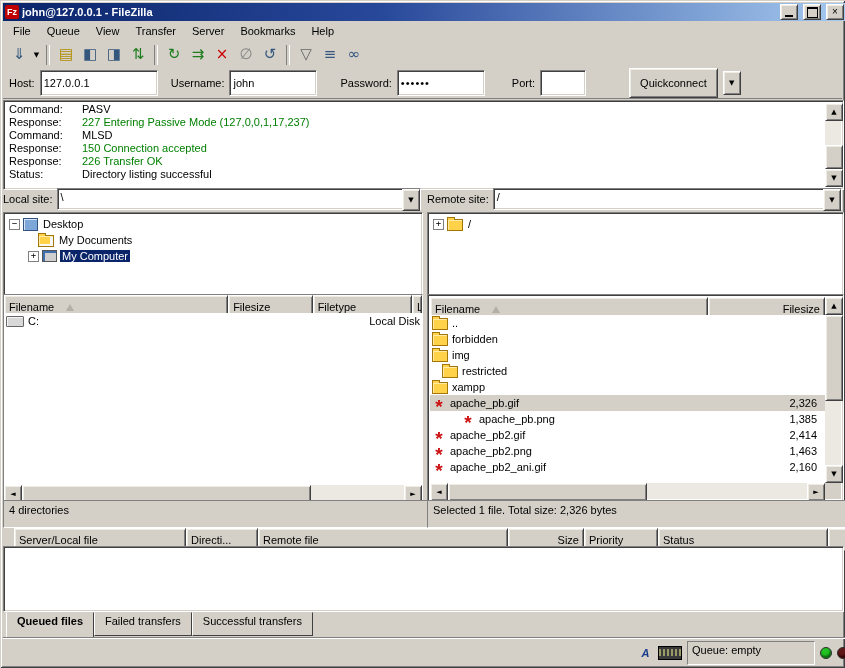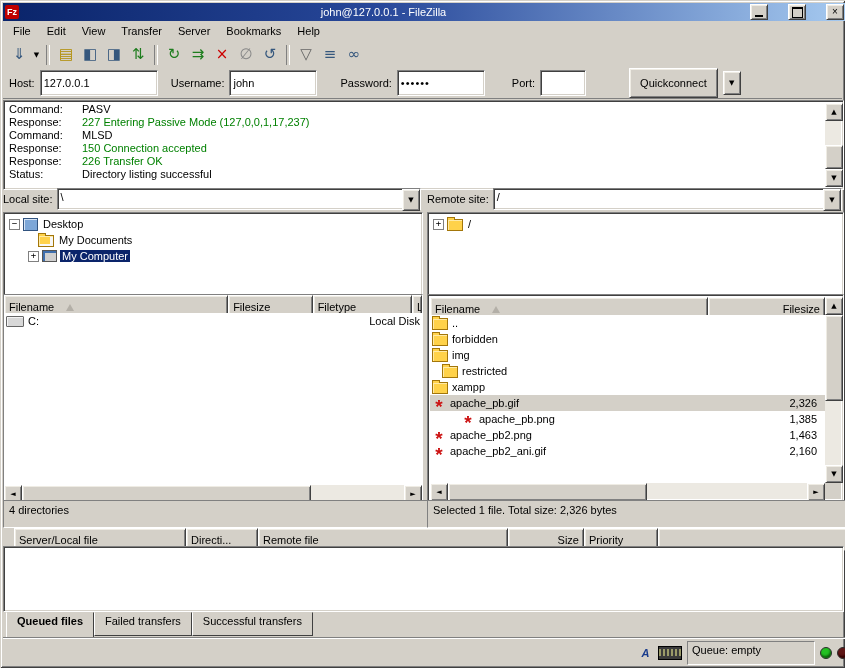--- a/index.html
+++ b/index.html
@@ -7,23 +7,23 @@
   .window{position:relative;width:845px;height:668px;background:#d4d0c8;overflow:hidden;font-size:11px;color:#000;
     box-shadow: inset 1px 1px 0 #d4d0c8, inset -1px -1px 0 #404040, inset 2px 2px 0 #fff, inset -2px -2px 0 #808080;}
   .abs{position:absolute;}
   .raised{background:#d4d0c8;border-top:1px solid #fff;border-left:1px solid #fff;border-right:1px solid #404040;border-bottom:1px solid #404040;
     box-shadow:inset 1px 1px 0 #efece4, inset -1px -1px 0 #808080;}
   .sunken{background:#fff;border-top:1px solid #808080;border-left:1px solid #808080;border-right:1px solid #fff;border-bottom:1px solid #fff;
     box-shadow:inset 1px 1px 0 #404040, inset -1px -1px 0 #d4d0c8;}
   .groove{border-top:1px solid #808080;border-bottom:1px solid #fff;}
 
   
-  .titlebar{left:3px;top:3px;width:839px;height:18px;background:linear-gradient(90deg,#0a246a,#28489a 45%,#a6caf0);display:flex;align-items:center;gap:18px;padding:0 2px;}
+  .titlebar{left:3px;top:3px;width:839px;height:18px;background:linear-gradient(90deg,#0a246a,#28489a 45%,#a6caf0);display:flex;align-items:center;gap:3px;padding:0 2px;}
   .appicon{width:14px;height:14px;background:#c00000;color:#fff;font-weight:bold;font-size:9px;display:flex;align-items:center;justify-content:center;border-radius:2px;flex:0 0 auto;}
-  .title{color:#fff;font-weight:normal;flex:1;white-space:nowrap;overflow:hidden;text-align:center;}
+  .title{color:#fff;font-weight:bold;flex:1;white-space:nowrap;overflow:hidden;}
   .winbtn{width:16px;height:14px;display:flex;align-items:center;justify-content:center;font-size:10px;line-height:1;margin-left:2px;flex:0 0 auto;}
   .g-min{width:8px;height:7px;border-bottom:2px solid #000;}
   .g-max{width:9px;height:8px;border:1px solid #000;border-top:2px solid #000;}
 
   
   .menubar{left:3px;top:21px;width:839px;height:20px;display:flex;align-items:center;padding-left:2px;}
   .menu-item{padding:3px 8px;}
   .toolbar{left:3px;top:41px;width:839px;height:27px;display:flex;align-items:center;padding-left:4px;}
   .tbtn{width:24px;height:24px;display:flex;align-items:center;justify-content:center;}
   .tg{font-family:"DejaVu Sans",sans-serif;font-size:15px;line-height:1;}
@@ -136,21 +136,21 @@
     <div class="winbtn raised">
         <span class="g-max"></span>
       </div>
     <div class="winbtn raised">
         <span>×</span>
       </div>
   </div>
 
   <div class="abs menubar">
     <div class="menu-item">File</div>
-    <div class="menu-item">Edit</div>
+    <div class="menu-item">Queue</div>
     <div class="menu-item">View</div>
     <div class="menu-item">Transfer</div>
     <div class="menu-item">Server</div>
     <div class="menu-item">Bookmarks</div>
     <div class="menu-item">Help</div>
   </div>
 
   <div class="abs toolbar">
     <div class="tbtn">
         <span class="tg" style="color: rgb(53, 87, 125);">⇓</span>
@@ -398,20 +398,27 @@
       <div class="frow">
           <div class="cell" style="width:282px;margin-left:29px;">
             <span class="i-file-red"></span>
             <span>apache_pb.png</span>
           </div>
           <div class="cell num" style="width:113px;">1,385</div>
         </div>
       <div class="frow">
           <div class="cell" style="width:282px;">
             <span class="i-file-red"></span>
+            <span>apache_pb2.gif</span>
+          </div>
+          <div class="cell num" style="width:113px;">2,414</div>
+        </div>
+      <div class="frow">
+          <div class="cell" style="width:282px;">
+            <span class="i-file-red"></span>
             <span>apache_pb2.png</span>
           </div>
           <div class="cell num" style="width:113px;">1,463</div>
         </div>
       <div class="frow">
           <div class="cell" style="width:282px;">
             <span class="i-file-red"></span>
             <span>apache_pb2_ani.gif</span>
           </div>
           <div class="cell num" style="width:113px;">2,160</div>
@@ -453,20 +460,23 @@
         <span>Directi...</span>
       </div>
     <div class="hcell raised" style="width:240px;">
         <span>Remote file</span>
       </div>
     <div class="hcell raised right" style="width:66px;">
         <span>Size</span>
       </div>
     <div class="hcell raised" style="width:64px;">
         <span>Priority</span>
+      </div>
+    <div class="hcell raised" style="width:160px;">
+        <span>Status</span>
       </div>
     <div class="hcell raised" style="flex:1;"></div>
   </div>
   <div class="abs qbody sunken"></div>
 
   <div class="abs tabs">
     <div class="tab active">Queued files</div>
     <div class="tab">Failed transfers</div>
     <div class="tab">Successful transfers</div>
   </div>

